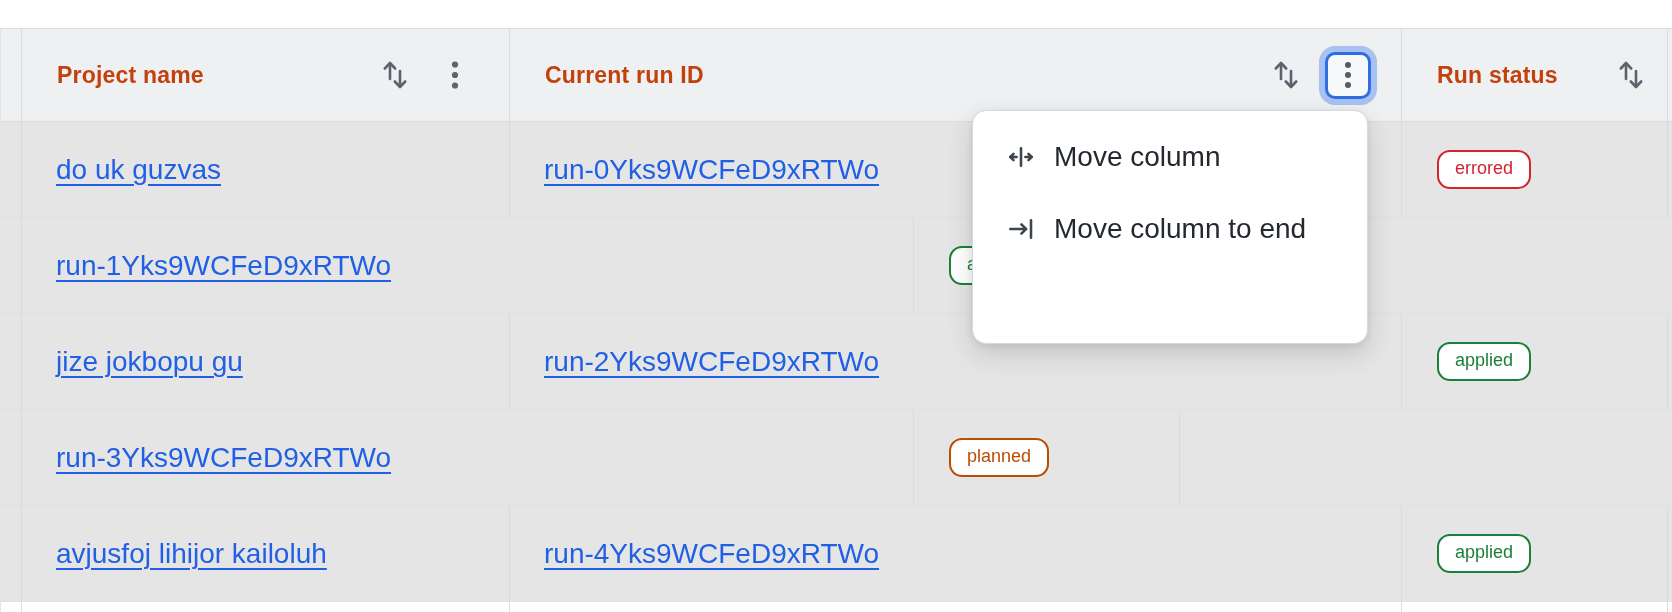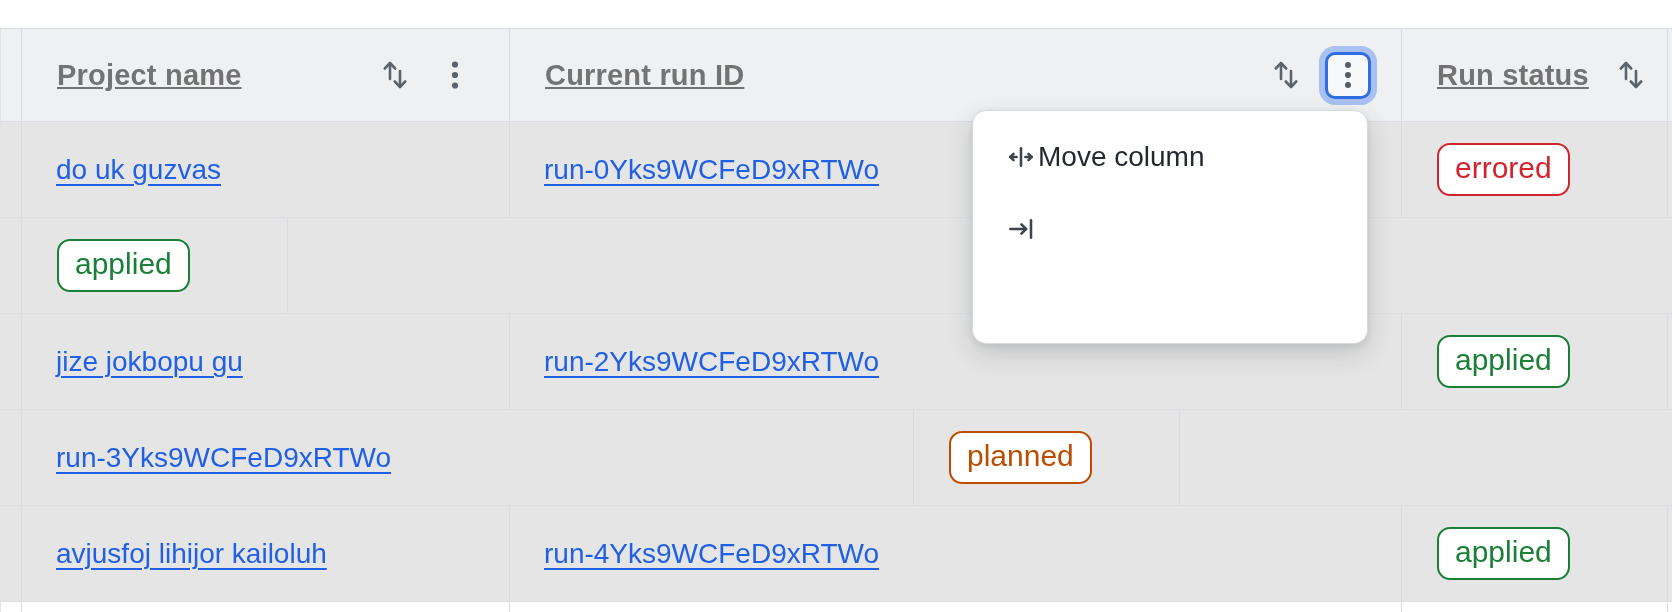--- a/index.html
+++ b/index.html
@@ -19,54 +19,54 @@
   .tsliver { height:10px; background:#ffffff; }
 
   .td, .th { display:flex; align-items:center; border-right:1.5px solid #d8dbdf; overflow:hidden; }
   .c-gutter { width:22px; border-left:1.5px solid #e2e4e7; }
   .c-project { width:488px; padding-left:35px; }
   .c-run    { width:892px; padding-left:35px; }
   .c-status { width:266px; padding-left:35px; }
   .c-edge   { flex:1; border-right:none; }
   .trow .c-project, .trow .c-run { padding-left:34px; }
 
-  .th-label { font-size:29px; font-weight:600; color:#737373; letter-spacing:.2px; white-space:nowrap;text-decoration:underline; }
+  .th-label { font-size:23px; font-weight:600; color:#c2410c; letter-spacing:.2px; white-space:nowrap; }
   .th-actions { margin-left:auto; display:flex; align-items:center; }
   .c-project .th-actions { padding-right:50px; gap:42px; }
   .c-run .th-actions    { padding-right:30px; gap:25px; }
   .c-status .th-actions { padding-right:22px; }
 
   .icon-btn { display:inline-flex; align-items:center; justify-content:center; cursor:pointer; background:none; border:none; }
 
   .kebab-btn-focused {
     width:46px; height:47px; border:3px solid #2f6ee2; border-radius:10px;
     background:#f7f8fa; display:flex; align-items:center; justify-content:center;
     box-shadow:0 0 0 6px rgba(112,155,240,0.55);
   }
 
   .cell-link {
     font-size:28px; color:var(--link,#2160e4); text-decoration:underline;
     text-decoration-thickness:2px; text-underline-offset:5px; white-space:nowrap; cursor:pointer;
   }
 
   .status-badge {
     display:inline-flex; align-items:center; justify-content:center;
-    font-size:30px; line-height:1.15; padding:6px 16px 8px;
+    font-size:18px; line-height:1.15; padding:6px 16px 8px;
     border:2px solid currentColor; border-radius:13px; background:#ffffff; white-space:nowrap;
   }
 
   
   .col-menu {
     position:absolute; left:972px; top:110px; width:396px; height:234px;
     background:#ffffff; border:1.5px solid #d6dade; border-radius:14px;
     box-shadow:0 10px 26px rgba(27,31,36,0.16), 0 2px 6px rgba(27,31,36,0.08);
     padding:15px 12px 13px; display:flex; flex-direction:column; gap:10px; z-index:5;
   }
   .menu-item {
-    height:62px; display:flex; align-items:center; padding-left:19px;
+    height:62px; display:flex; align-items:center; gap:16px; padding-left:19px;
     border-radius:8px; cursor:pointer;
   }
   .menu-item-label { font-size:28px; color:#24292f; white-space:nowrap; }
   .menu-icon { display:inline-flex; width:34px; justify-content:center; }
 
   svg { display:block; }
 </style>
 </head>
 <body>
 
@@ -145,20 +145,23 @@
           <a class="cell-link">run-0Yks9WCFeD9xRTWo</a>
         </div>
       <div class="td c-status">
           <span class="status-badge" style="color: rgb(209, 36, 47);">errored</span>
         </div>
       <div class="td c-edge"></div>
     </div>
 
     <div class="tr trow">
       <div class="td c-gutter"></div>
+      <div class="td c-run">
+          <a class="cell-link">run-1Yks9WCFeD9xRTWo</a>
+        </div>
       <div class="td c-status">
           <span class="status-badge" style="color: rgb(26, 127, 55);">applied</span>
         </div>
       <div class="td c-edge"></div>
     </div>
 
     <div class="tr trow">
       <div class="td c-gutter"></div>
       <div class="td c-project">
           <a class="cell-link">jize jokbopu gu</a>
@@ -221,16 +224,17 @@
       <span class="menu-item-label">Move column</span>
     </div>
     <div class="menu-item">
       <span class="menu-icon">
         <svg width="32" height="32" viewBox="0 0 24 24" fill="none" stroke="#3d444d" stroke-width="1.9" stroke-linecap="round" stroke-linejoin="round">
           <path d="M19.5 5.5 V18.5"></path>
           <path d="M4 12 H15.8"></path>
             <path d="M12.3 8.5 L15.8 12 L12.3 15.5"></path>
         </svg>
       </span>
+      <span class="menu-item-label">Move column to end</span>
     </div>
   </div>
 
 </div>
 
 </body></html>

